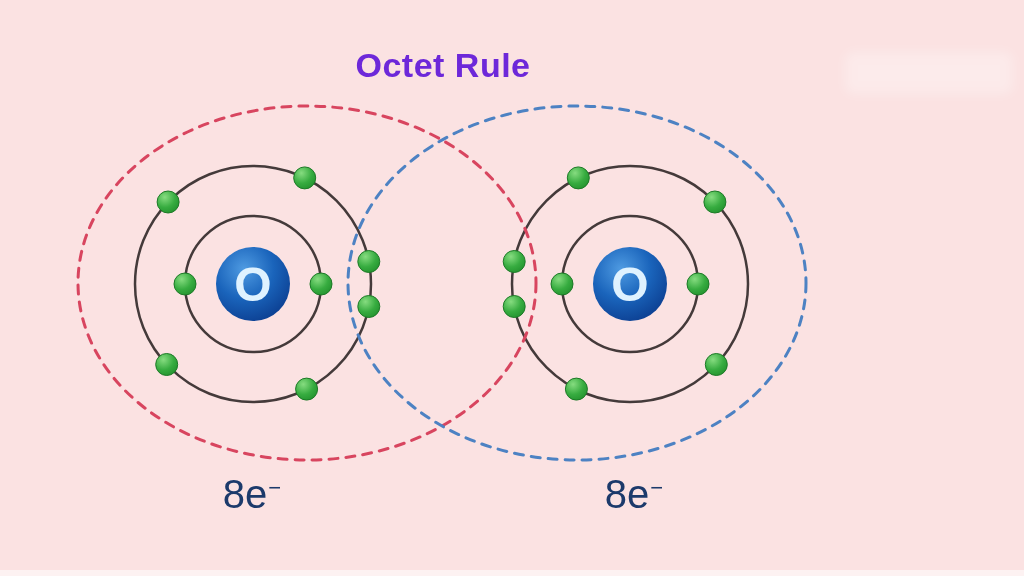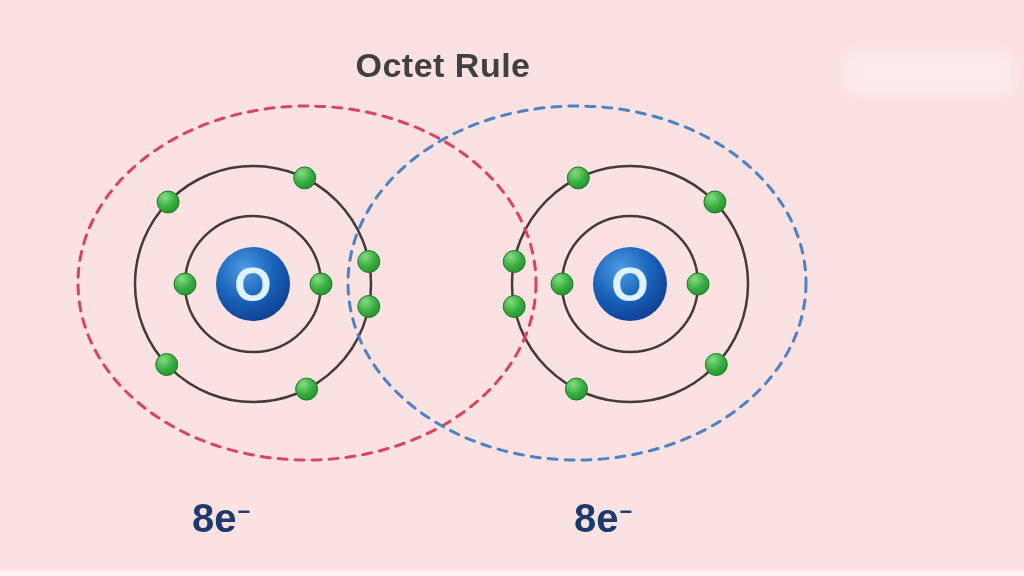--- a/index.html
+++ b/index.html
@@ -22,25 +22,25 @@
     top: 48px;
     width: 224px;
     text-align: center;
     font-size: 34px;
     font-weight: 700;
     letter-spacing: 0.5px;
     line-height: 1;
   }
   .elabel {
     position: absolute;
-    top: 498px;
+    top: 474px;
     width: 120px;
-    text-align: left;
+    text-align: center;
     font-size: 40px;
-    font-weight: 700;
+    font-weight: 400;
     line-height: 1;
   }
   #label-left  { left: 192px; }
   #label-right { left: 574px; }
   .elabel sup {
     font-size: 22px;
     vertical-align: 13px;
     margin-left: 1px;
   }
   #watermark {
@@ -117,20 +117,20 @@
         <circle cx="714.9" cy="202.0" r="11" fill="url(#electronGrad)" stroke="#1d7a27" stroke-width="1"></circle>
         <circle cx="716.3" cy="364.5" r="11" fill="url(#electronGrad)" stroke="#1d7a27" stroke-width="1"></circle>
         <circle cx="576.4" cy="389.1" r="11" fill="url(#electronGrad)" stroke="#1d7a27" stroke-width="1"></circle>
         <circle cx="514.2" cy="306.5" r="11" fill="url(#electronGrad)" stroke="#1d7a27" stroke-width="1"></circle>
         <circle cx="514.2" cy="261.5" r="11" fill="url(#electronGrad)" stroke="#1d7a27" stroke-width="1"></circle>
       </g>
   </svg>
 
   <div id="watermark"></div>
 
-  <div id="title" style="color: #404040;">Octet Rule</div>
+  <div id="title" style="color: #6d28d9;">Octet Rule</div>
 
   <div class="elabel" id="label-left" style="color: rgb(28, 58, 107);"><span>8e</span><sup>−</sup></div>
 
   <div class="elabel" id="label-right" style="color: rgb(28, 58, 107);"><span>8e</span><sup>−</sup></div>
 
   <div id="bottom-strip"></div>
 </div>
 
 </body></html>

